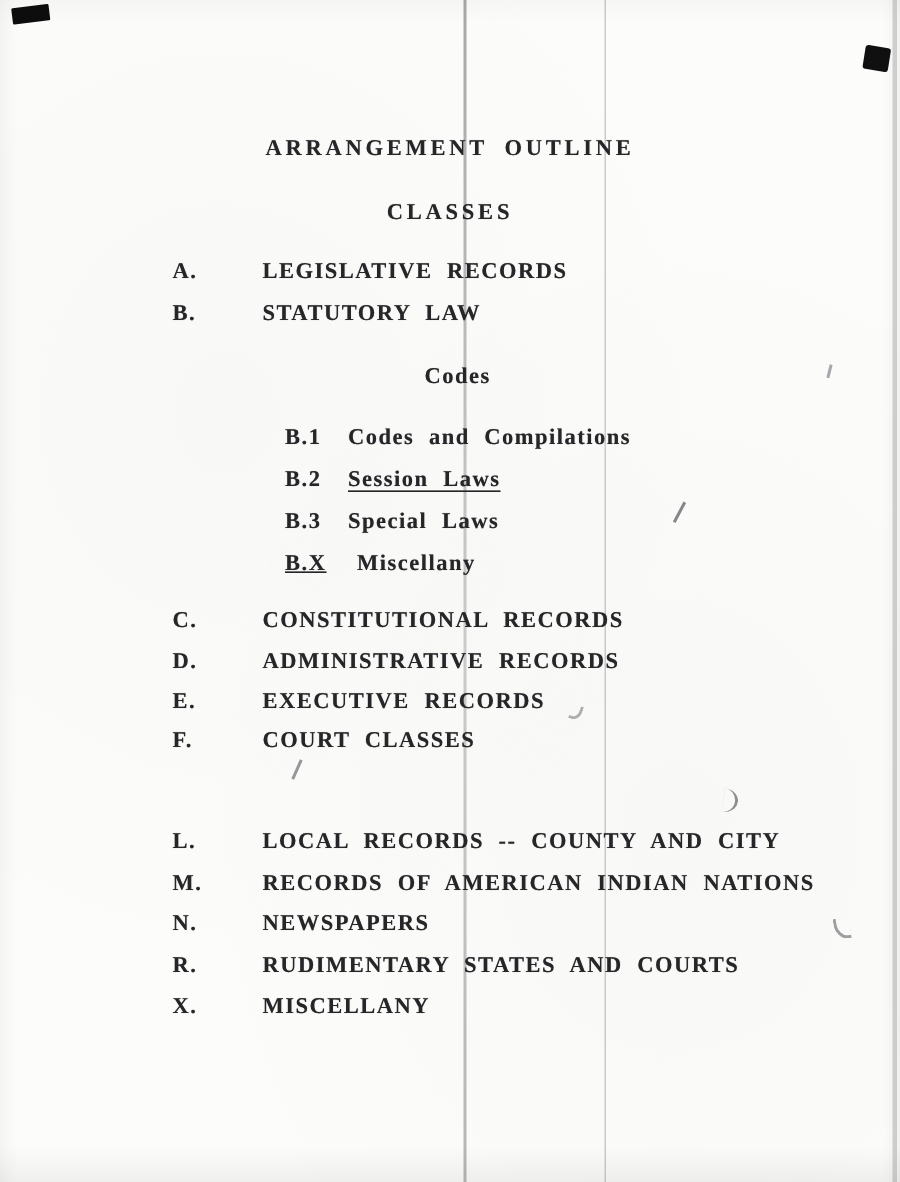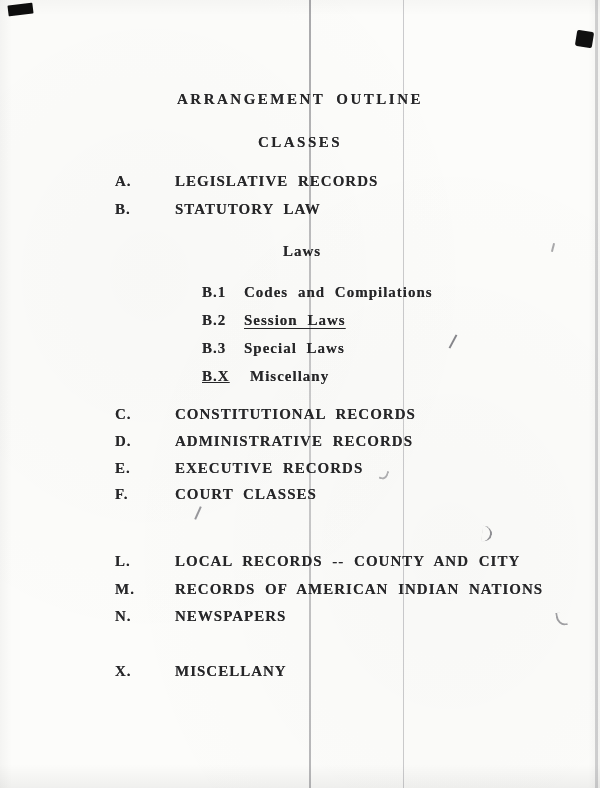--- a/index.html
+++ b/index.html
@@ -25,21 +25,21 @@
     line-height: 18px;
     letter-spacing: 1px;
     word-spacing: 5px;
     white-space: nowrap;
     text-shadow: 0 0 0.5px rgba(40,40,45,0.55);
   }
   .centered { left: 0; width: 600px; text-align: center; }
   .heading { letter-spacing: 2.5px; }
   .row .letter { display: inline-block; width: 60px; }
   .prow .code { display: inline-block; width: 42px; }
-  .prow { left: 202px; }
+  .prow { left: 190px; }
   .row { left: 115px; }
   .underline { text-decoration: underline; text-underline-offset: 3px; }
 
   
   .artifact { position: absolute; pointer-events: none; }
   .corner-tl { left: 8px; top: 4px; width: 25px; height: 11px; background: #0d0d0d; transform: rotate(-7deg); border-radius: 1px; }
   .corner-tr { left: 576px; top: 31px; width: 17px; height: 16px; background: #101010; transform: rotate(9deg); border-radius: 2px; }
   .vline1 { left: 309px; top: 0; width: 2px; height: 788px;
             background: linear-gradient(180deg, rgba(85,85,92,0.50), rgba(85,85,92,0.28) 55%, rgba(85,85,92,0.42)); }
   .vline2 { left: 403px; top: 0; width: 1px; height: 788px; background: rgba(110,110,118,0.35); }
@@ -77,21 +77,21 @@
   <div class="txt centered heading" style="top:90px;">ARRANGEMENT OUTLINE</div>
   <div class="txt row" style="top:172px;">
     <span class="letter">A.</span><span>LEGISLATIVE RECORDS</span>
   </div>
 
   <div class="txt centered heading" style="top:133px;">CLASSES</div>
   <div class="txt row" style="top:200px;">
     <span class="letter">B.</span><span>STATUTORY LAW</span>
   </div>
 
-  <div class="txt" style="top:242px; left:283px;">Laws</div>
+  <div class="txt" style="top:242px; left:283px;">Codes</div>
 
   <div class="txt prow" style="top:283px;">
     <span class="code">B.1</span><span>Codes and Compilations</span>
   </div>
   <div class="txt prow" style="top:311px;">
     <span class="code">B.2</span><span class="underline">Session Laws</span>
   </div>
   <div class="txt prow" style="top:339px;">
     <span class="code">B.3</span><span>Special Laws</span>
   </div>
@@ -114,17 +114,20 @@
 
   <div class="txt row" style="top:552px;">
     <span class="letter">L.</span><span>LOCAL RECORDS -- COUNTY AND CITY</span>
   </div>
   <div class="txt row" style="top:580px;">
     <span class="letter">M.</span><span>RECORDS OF AMERICAN INDIAN NATIONS</span>
   </div>
   <div class="txt row" style="top:607px;">
     <span class="letter">N.</span><span>NEWSPAPERS</span>
   </div>
+  <div class="txt row" style="top:635px;">
+    <span class="letter">R.</span><span>RUDIMENTARY STATES AND COURTS</span>
+  </div>
   <div class="txt row" style="top:662px;">
     <span class="letter">X.</span><span>MISCELLANY</span>
   </div>
 
 </div>
 
 </body></html>

